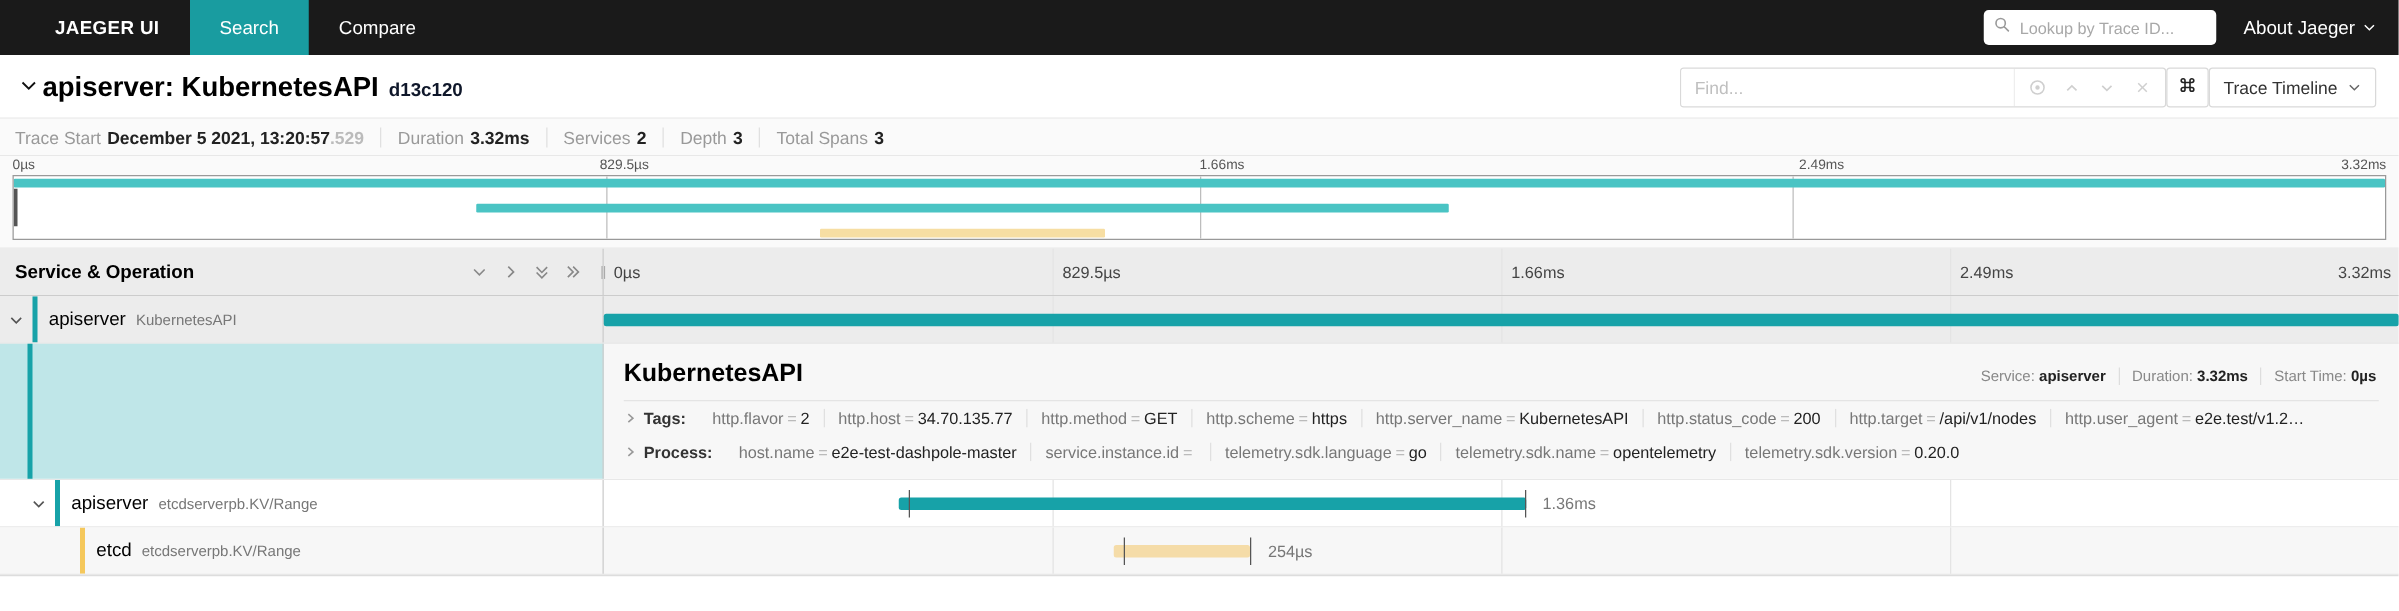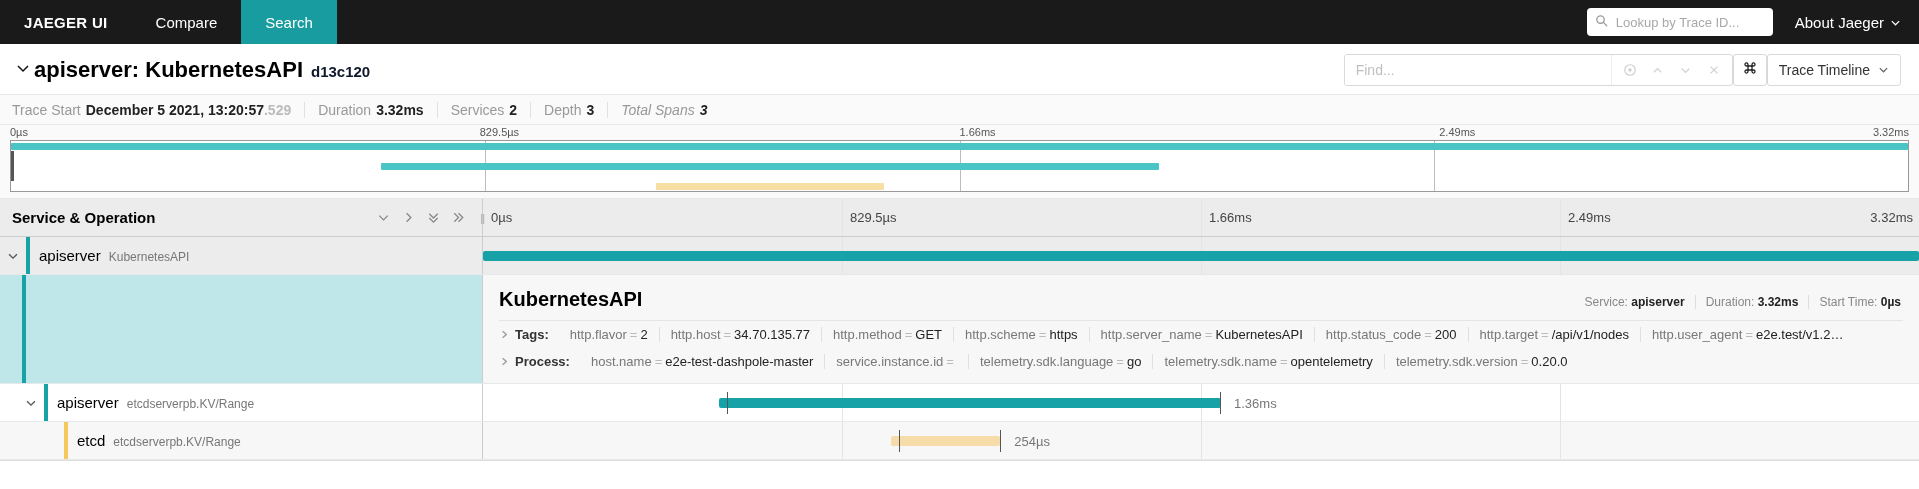--- a/index.html
+++ b/index.html
@@ -14,20 +14,21 @@
   }
 
   
   .topnav {
     height: 44px;
     background: #1a1a1a;
     display: flex;
     align-items: stretch;
     color: #fff;
     position: relative;
+    padding-left: 20px;
   }
   .brand {
     display: flex; align-items: center;
     padding: 0 24px;
     font-size: 15px; font-weight: bold;
     letter-spacing: .3px;
     color: #fff;
     white-space: nowrap;
   }
   .navitem {
@@ -146,21 +147,21 @@
     font-size: 14px;
     height: 30px;
   }
   .meta {
     display: flex; align-items: center; gap: 5px;
     padding: 0 13px;
     border-right: 1px solid #e0e0e0;
     white-space: nowrap;
   }
   .meta:first-child { padding-left: 0; }
-  .meta:last-child { border-right: 0; font-style: italic; }
+  .meta:last-child { border-right: 0; }
   .meta .lbl { color: #999; }
   .meta .val { color: #222; font-weight: bold; }
   .meta .val .dim { color: #bbb; font-weight: bold; }
 
   
   .minimap {
     background: #fafafa;
     position: relative;
     height: 74px;
     border-bottom: 1px solid #e8e8e8;
@@ -338,22 +339,22 @@
   .link-icon { cursor: pointer; color: #999; display: flex; align-items: center; }
 
   
   .bottom-edge { height: 4px; border-top: 1px solid #ddd; background: #fff; }
 </style>
 </head>
 <body>
 
 <div class="topnav">
   <div class="brand">JAEGER UI</div>
+  <div class="navitem active">Search</div>
   <div class="navitem">Compare</div>
-  <div class="navitem active">Search</div>
   <div class="nav-right">
     <div class="lookup-wrap">
       <span>
         <svg width="13" height="13" viewBox="0 0 16 16" fill="none" stroke="#9a9a9a" stroke-width="1.6">
           <circle cx="6.8" cy="6.8" r="4.6"></circle>
             <line x1="10.3" y1="10.3" x2="14.4" y2="14.4" stroke-linecap="round"></line>
         </svg>
       </span>
       <input class="lookup-input" placeholder="Lookup by Trace ID..." style="">
     </div>

